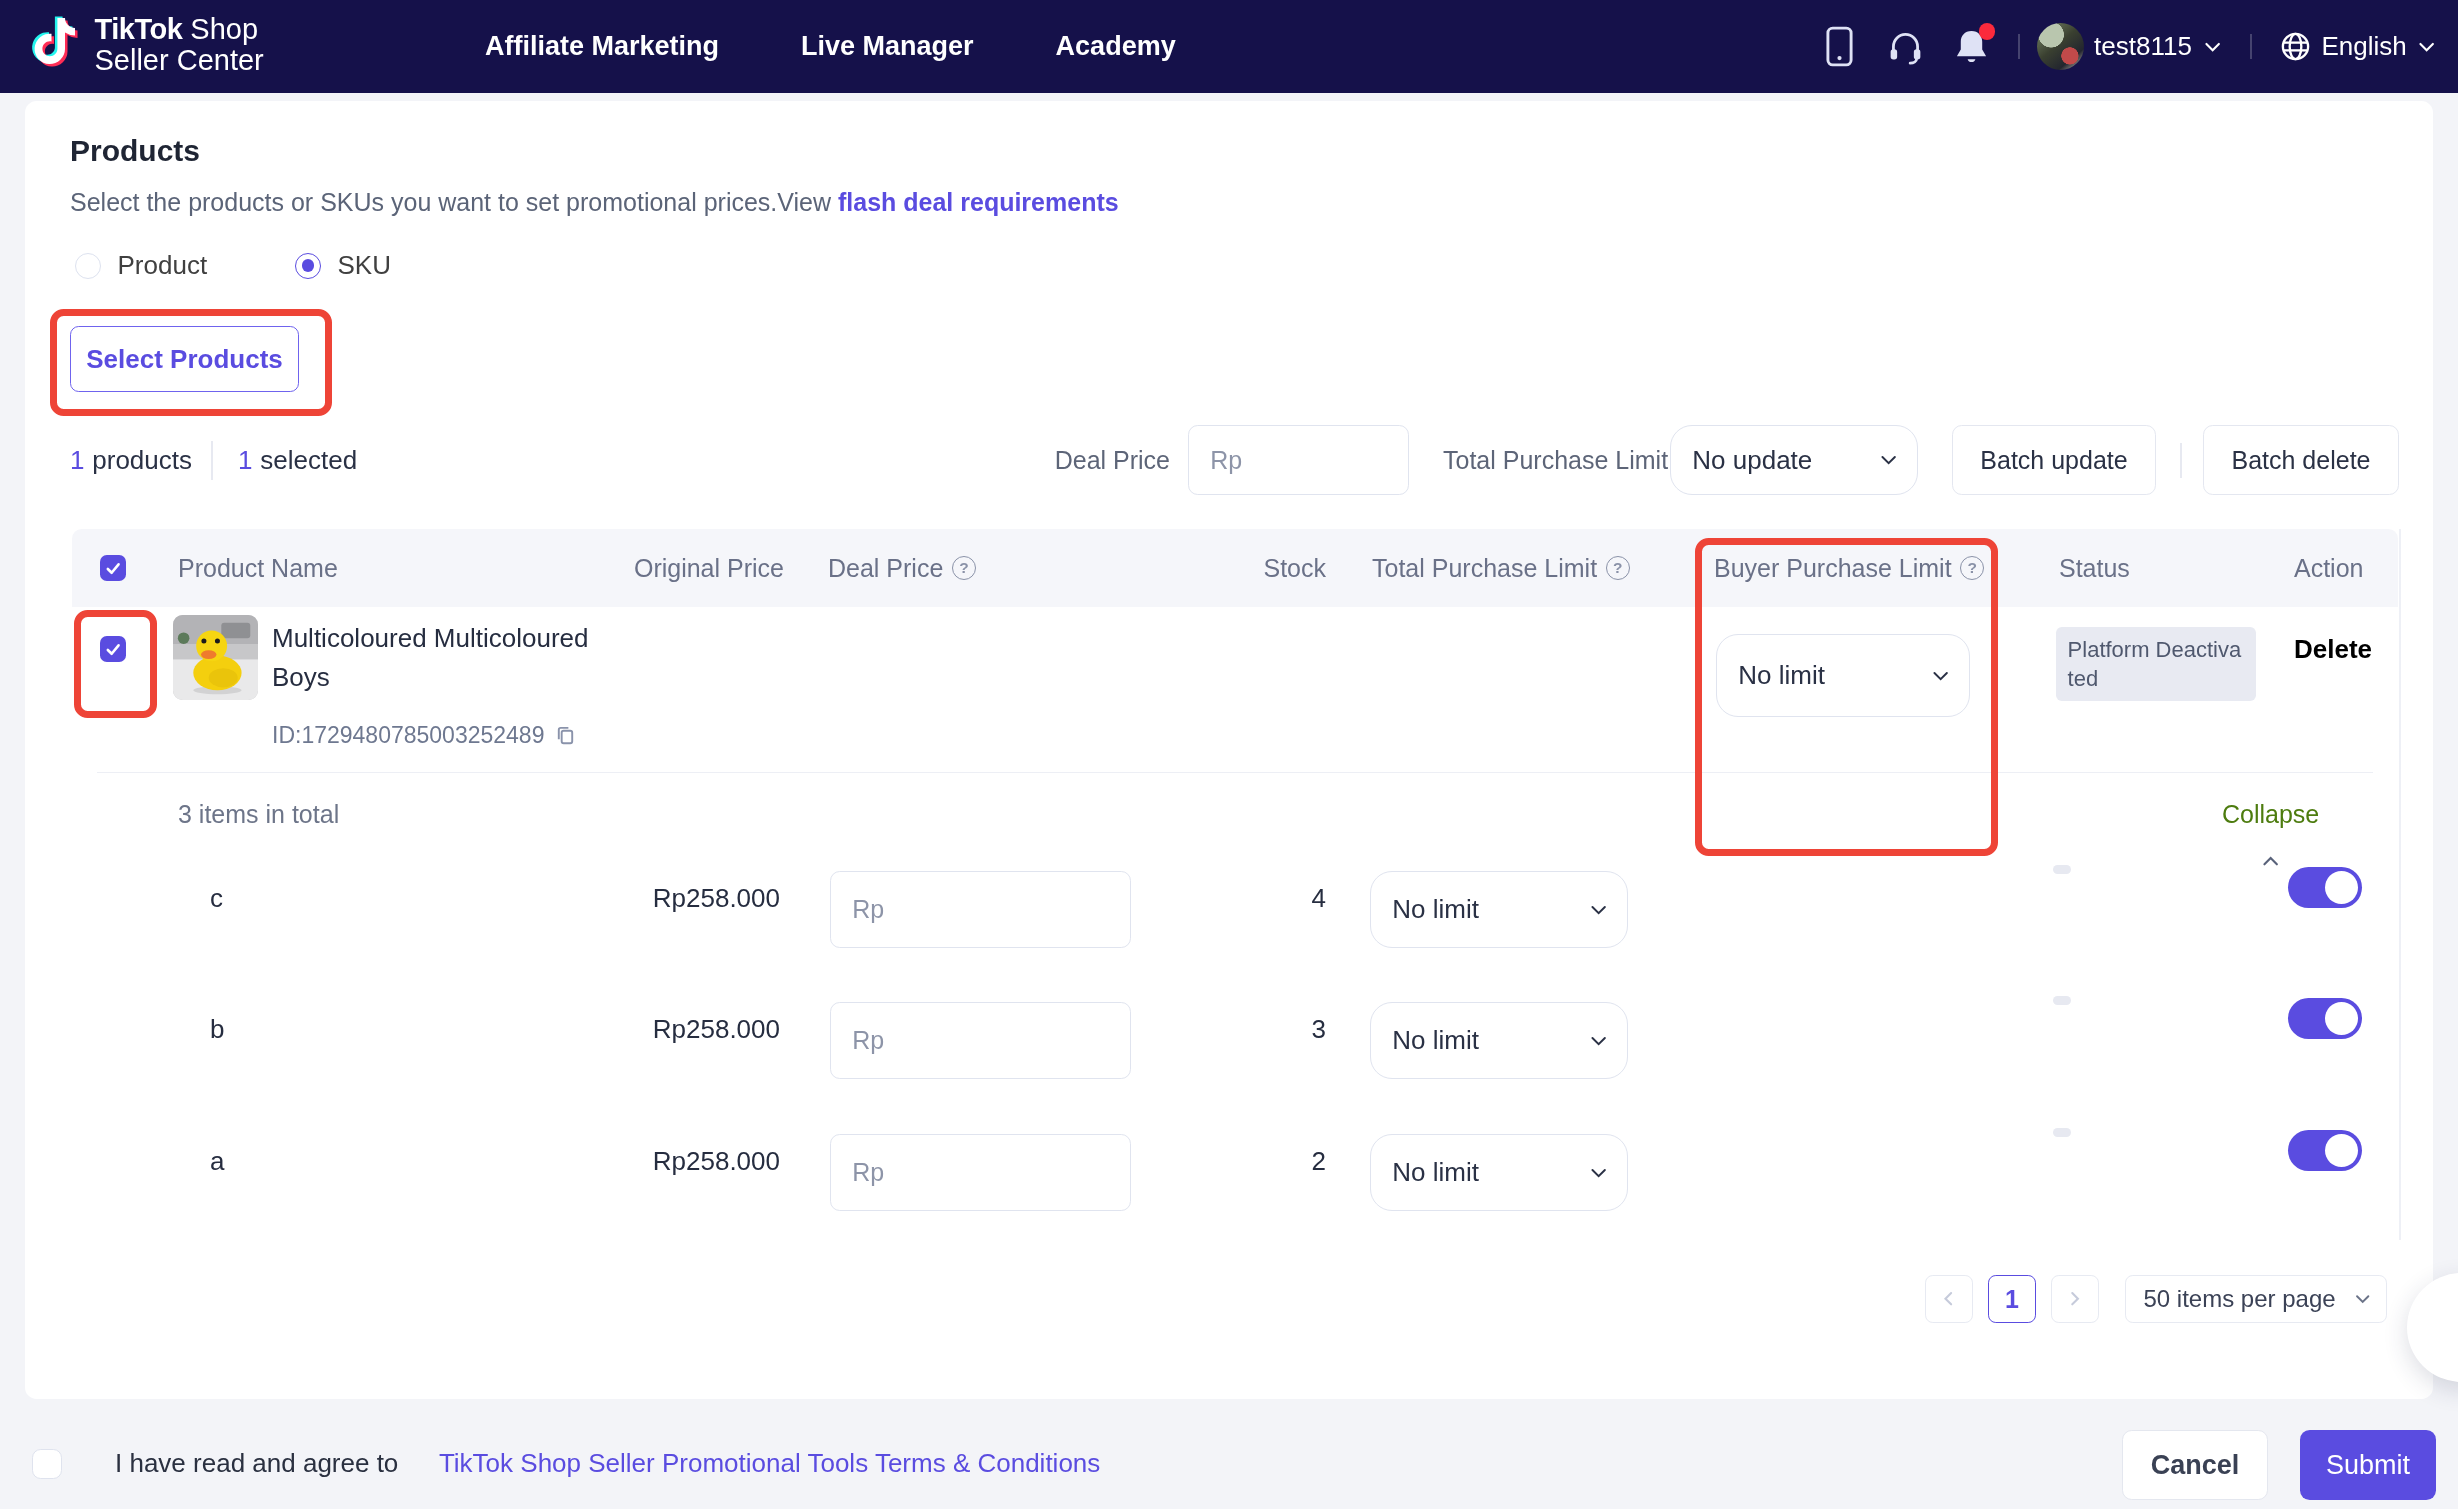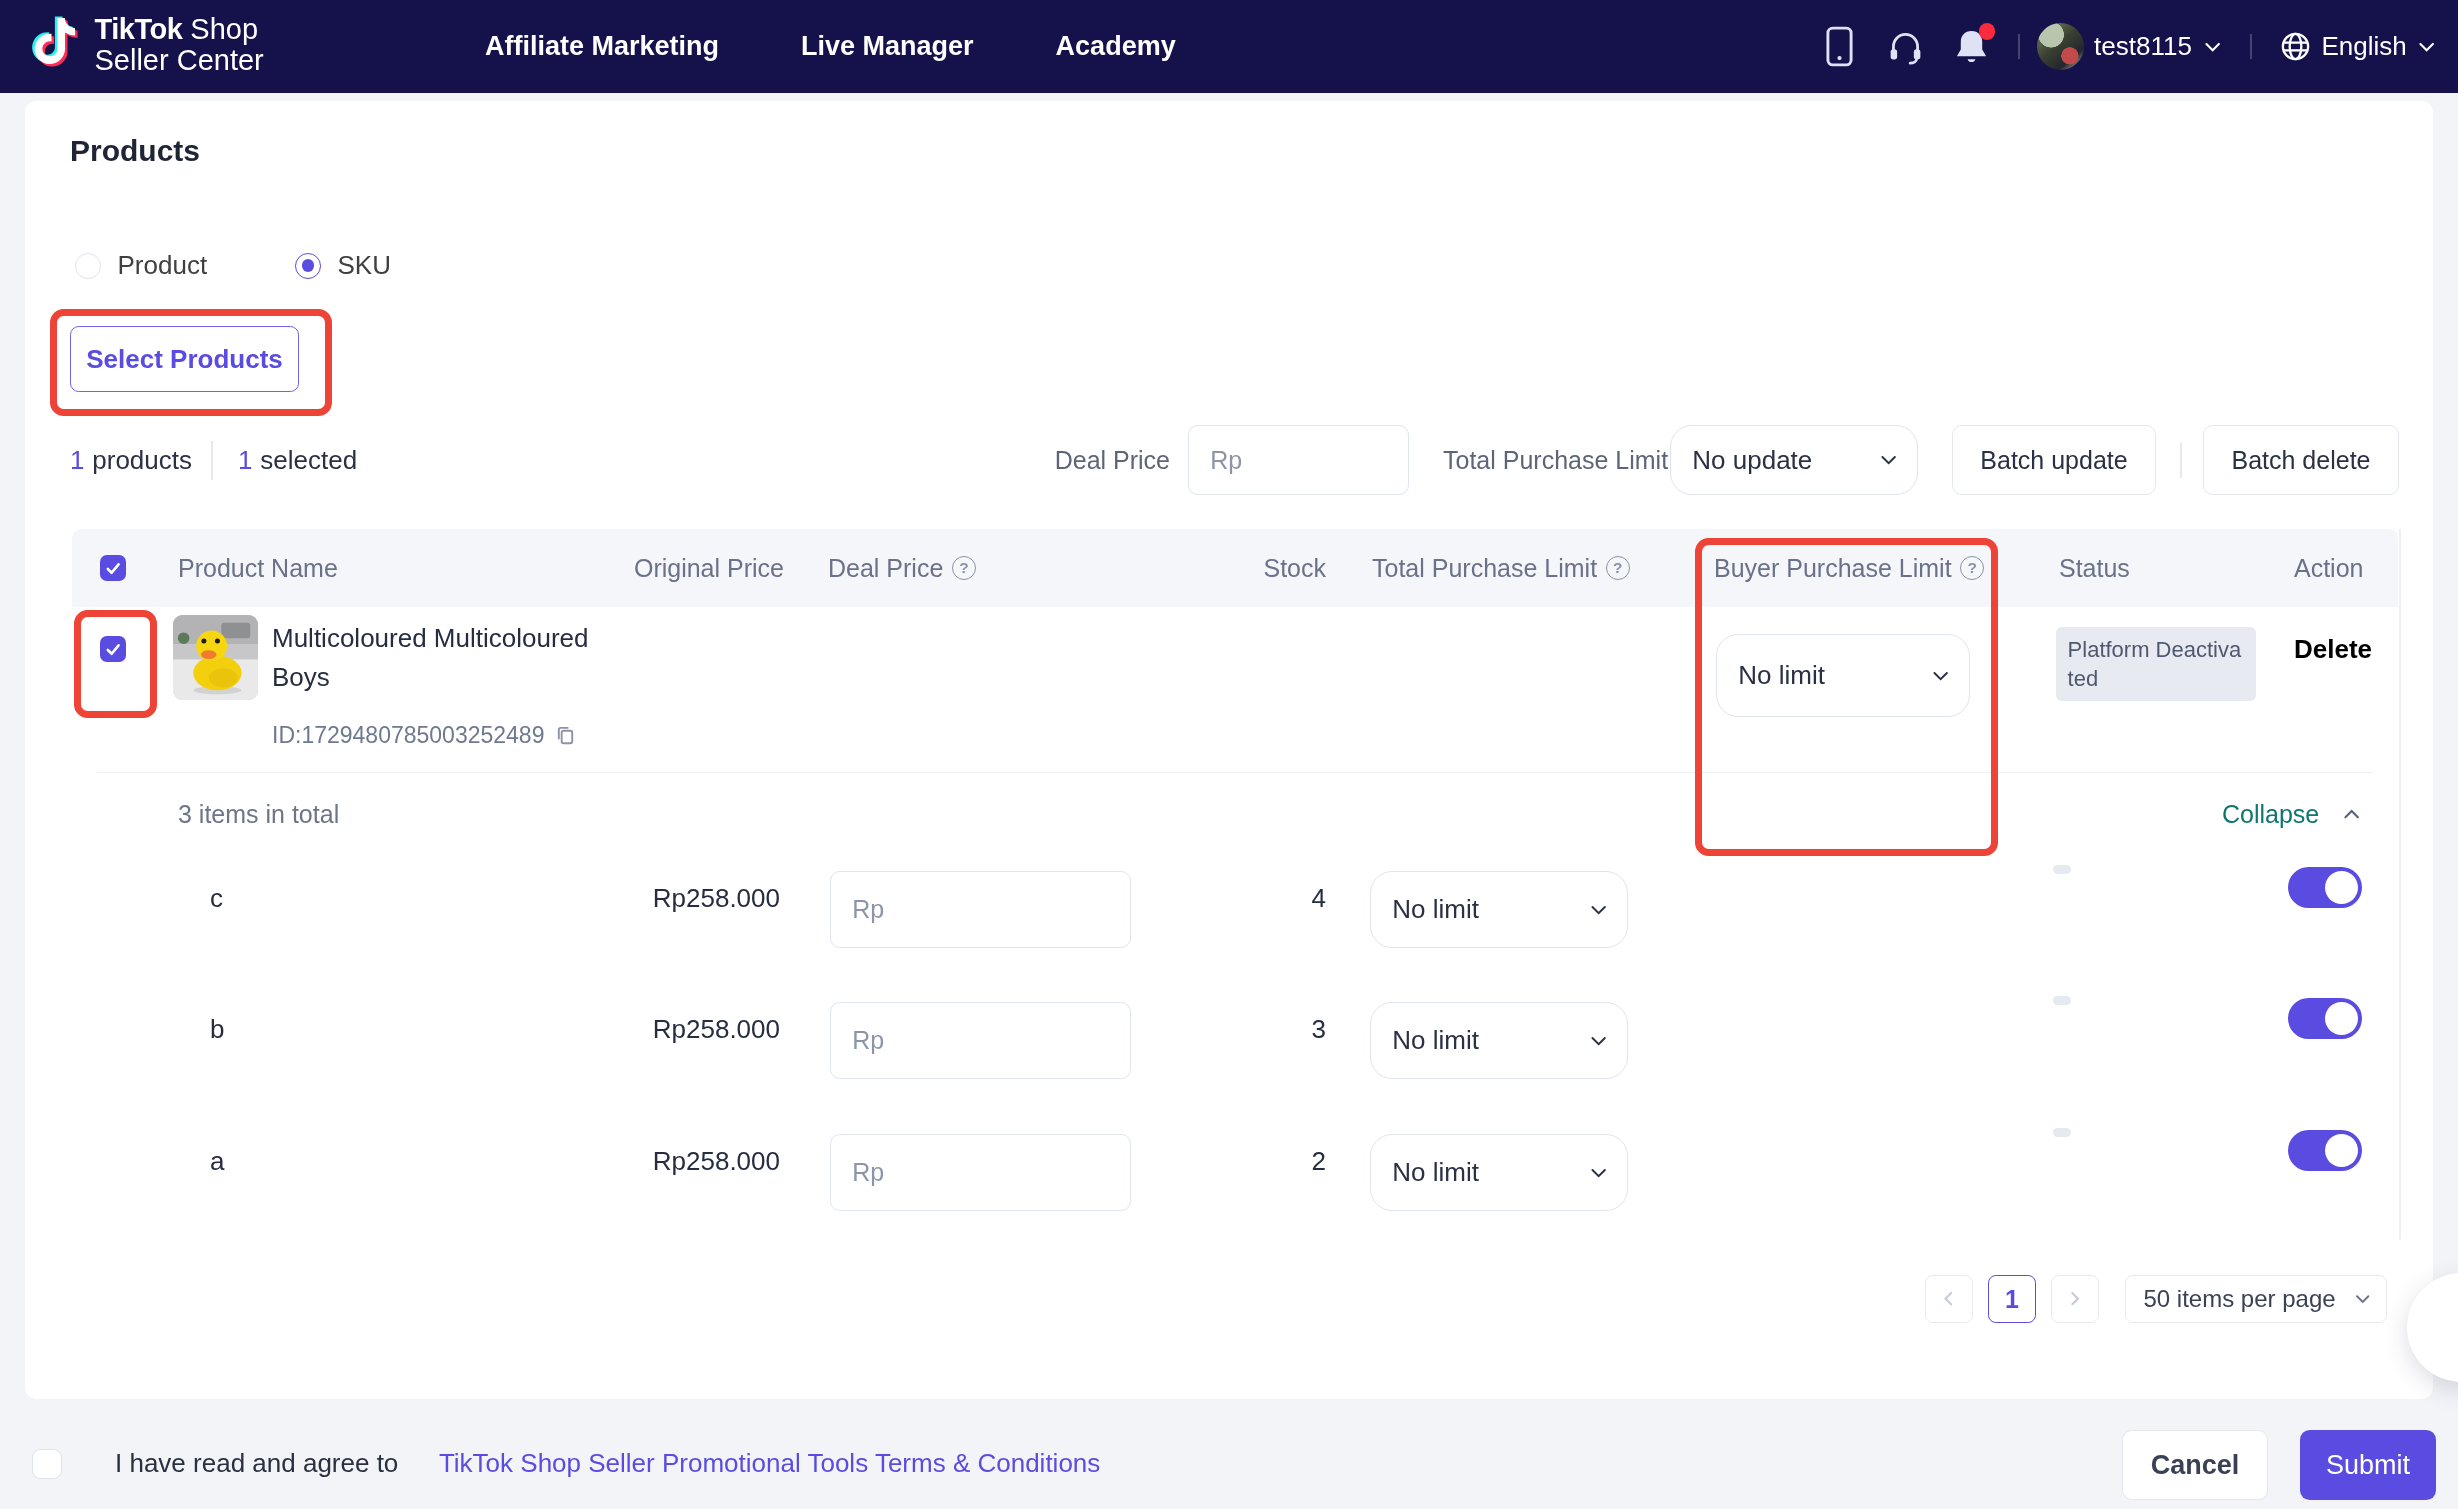--- a/index.html
+++ b/index.html
@@ -89,21 +89,21 @@
   .p-id { position:absolute; left:200px; top:115px; display:flex; align-items:center; gap:9.7px; font-size:23px; color:#6e7890; }
   .copy-ic { cursor:pointer; }
   .p-blimit { position:absolute; left:1644px; top:27px; width:254px; height:83px; }
   .p-status { position:absolute; left:1984px; top:20.4px; width:200px; padding:7.8px 11.6px; background:#e8eaf2;
       border-radius:5.8px; font-size:22px; line-height:29px; color:#4f586e; word-break:break-all; }
   .p-delete { position:absolute; left:2222px; top:27px; font-size:26px; font-weight:700; color:#000000; cursor:pointer; text-decoration:none; }
   .rowline { position:absolute; left:25px; right:25px; top:243px; border-top:1.9px solid #edeff5; }
 
   .items-total { position:absolute; left:106px; top:271px; font-size:25px; color:#6d7589; }
   .collapse { position:absolute; left:2150px; top:271px; display:flex; align-items:center; gap:22px; font-size:25px;
-      color:#0f766e; cursor:pointer; }
+      color:#4d7c0f; cursor:pointer;flex-direction:column; }
 
   .srow { position:absolute; left:0; width:100%; height:132px; }
   .srow.r0 { top:311px; } .srow.r1 { top:442px; } .srow.r2 { top:574px; }
   .s-name { position:absolute; left:138px; top:43px; font-size:26px; color:#262d40; }
   .s-oprice { position:absolute; left:466px; top:43px; width:242px; text-align:right; font-size:26px; color:#262d40; }
   .s-input { position:absolute; left:758px; top:31px; width:301px; height:77px; }
   .s-stock { position:absolute; left:1118px; top:43px; width:136px; text-align:right; font-size:26px; color:#262d40; }
   .s-select { position:absolute; left:1298px; top:31px; width:258px; height:77px; }
   .s-dash { position:absolute; left:1981px; top:25px; width:17.5px; height:8.7px; border-radius:4.9px; background:#e7e9f1; }
   .toggle { position:absolute; left:2216px; top:27px; width:74px; height:41px; border-radius:20.4px; background:#5a4ce0; cursor:pointer; }
@@ -200,20 +200,24 @@
         <span class="nv-text">English</span>
         <svg width="21.3" height="21.3" viewBox="0 0 24 24" fill="none" stroke="#ffffff" stroke-width="2.4" stroke-linecap="round">
             <polyline points="5 9 12 16 19 9"></polyline>
           </svg>
       </span>
     </div>
   </header>
 
   <main class="card">
     <h1 class="title">Products</h1>
+    <p class="subtitle">
+      <span>Select the products or SKUs you want to set promotional prices.View</span>
+      <a class="flash-link">flash deal requirements</a>
+    </p>
 
     <div class="radio-row">
       <label class="radio product">
         <span class="rdot off"></span>
         <span class="rlabel">Product</span>
       </label>
       <label class="radio sku">
         <span class="rdot on"></span>
         <span class="rlabel">SKU</span>
       </label>

